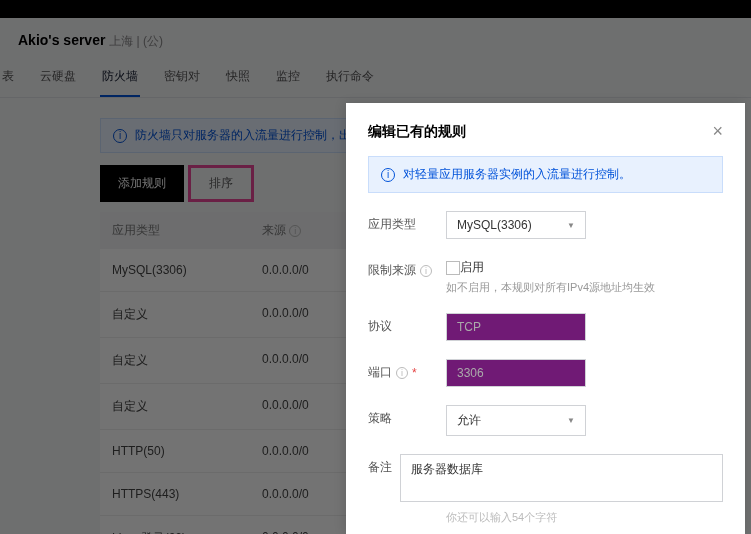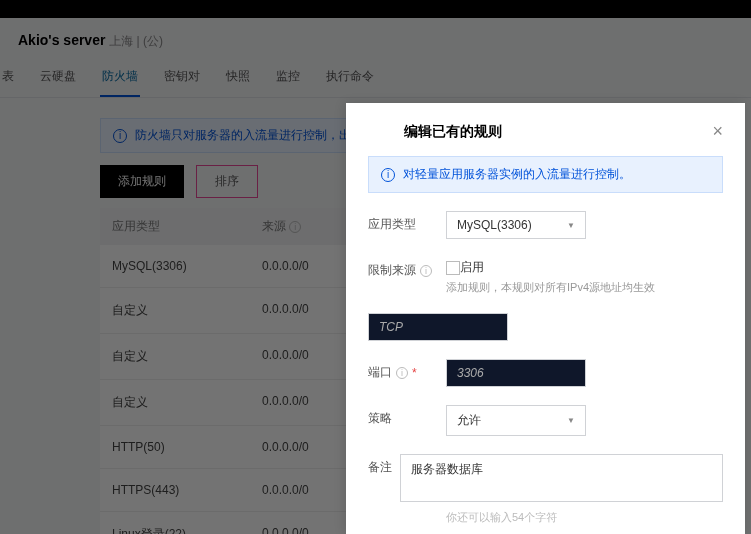--- a/index.html
+++ b/index.html
@@ -44,21 +44,21 @@
       padding: 12px 18px 0 0;
       border-bottom: 1px solid #e0e2e6;
       font-size: 12px;
       color: #555;
     }
     .tabs .tab {
       padding: 0 2px 10px 2px;
       cursor: pointer;
     }
     .tabs .tab.active {
-      color: #0369a1;
+      color: #0f172a;
       border-bottom: 2px solid #0052d9;
       font-weight: 500;
       font-family: Liberation Serif, serif;
     }
     .content {
       padding: 20px 20px 0 100px;
     }
     .notice {
       background: #e8f1fe;
       border: 1px solid #c9ddfb;
@@ -91,24 +91,24 @@
       color: #fff;
       padding: 7px 18px;
       border: none;
       font-size: 12px;
       cursor: pointer;
     }
     .btn-plain {
       background: transparent;
       color: #555;
       padding: 7px 18px;
-      border: 1px solid #ec4899;
+      border: 3px solid #ec4899;
       font-size: 12px;
       cursor: pointer;
-      margin-left: 12px;
+      margin-left: 4px;
     }
     .table {
       margin-top: 10px;
       background: #fff;
     }
     .thead {
       display: flex;
       background: #f1f2f4;
       color: #777;
       font-size: 12px;
@@ -139,21 +139,20 @@
       box-shadow: -2px 0 10px rgba(0,0,0,0.12);
       padding: 18px 22px 0 22px;
     }
     .modal-title {
       font-size: 14px;
       font-weight: 600;
       color: #000;
       display: flex;
       justify-content: space-between;
       align-items: center;
-      margin-left: 36px;
     }
     .close-x {
       font-size: 18px;
       color: #888;
       cursor: pointer;
       font-weight: 300;
     }
     .modal-notice {
       margin: 14px 0 18px 0;
       background: #e8f1fe;
@@ -187,24 +186,23 @@
       padding: 6px 10px;
       font-size: 12px;
       display: flex;
       justify-content: space-between;
       align-items: center;
       width: 140px;
       background: #fff;
       color: #333;
     }
     .select-box.disabled, .text-box.disabled {
-      background: #0f172a;
+      background: #701a75;
       color: #aaa;
       cursor: not-allowed;
-      font-style: italic;
     }
     .caret {
       font-size: 8px;
       color: #888;
     }
     .checkbox-row {
       display: flex;
       align-items: center;
       padding-top: 2px;
     }
@@ -343,25 +341,26 @@
   <div class="form-row">
     <div class="form-label">
       <span>限制来源</span>
       <span class="help-icon">i</span>
     </div>
     <div class="form-input">
       <div class="checkbox-row">
         <span class="checkbox-visual"></span>
         <span>启用</span>
       </div>
-      <div class="hint">添加规则，本规则对所有IPv4源地址均生效</div>
-    </div>
-  </div>
-
-  <div class="form-row">
+      <div class="hint">如不启用，本规则对所有IPv4源地址均生效</div>
+    </div>
+  </div>
+
+  <div class="form-row">
+    <div class="form-label">协议</div>
     <div class="form-input">
       <div class="text-box disabled">
         <span>TCP</span>
       </div>
     </div>
   </div>
 
   <div class="form-row">
     <div class="form-label">
       <span>端口</span>

